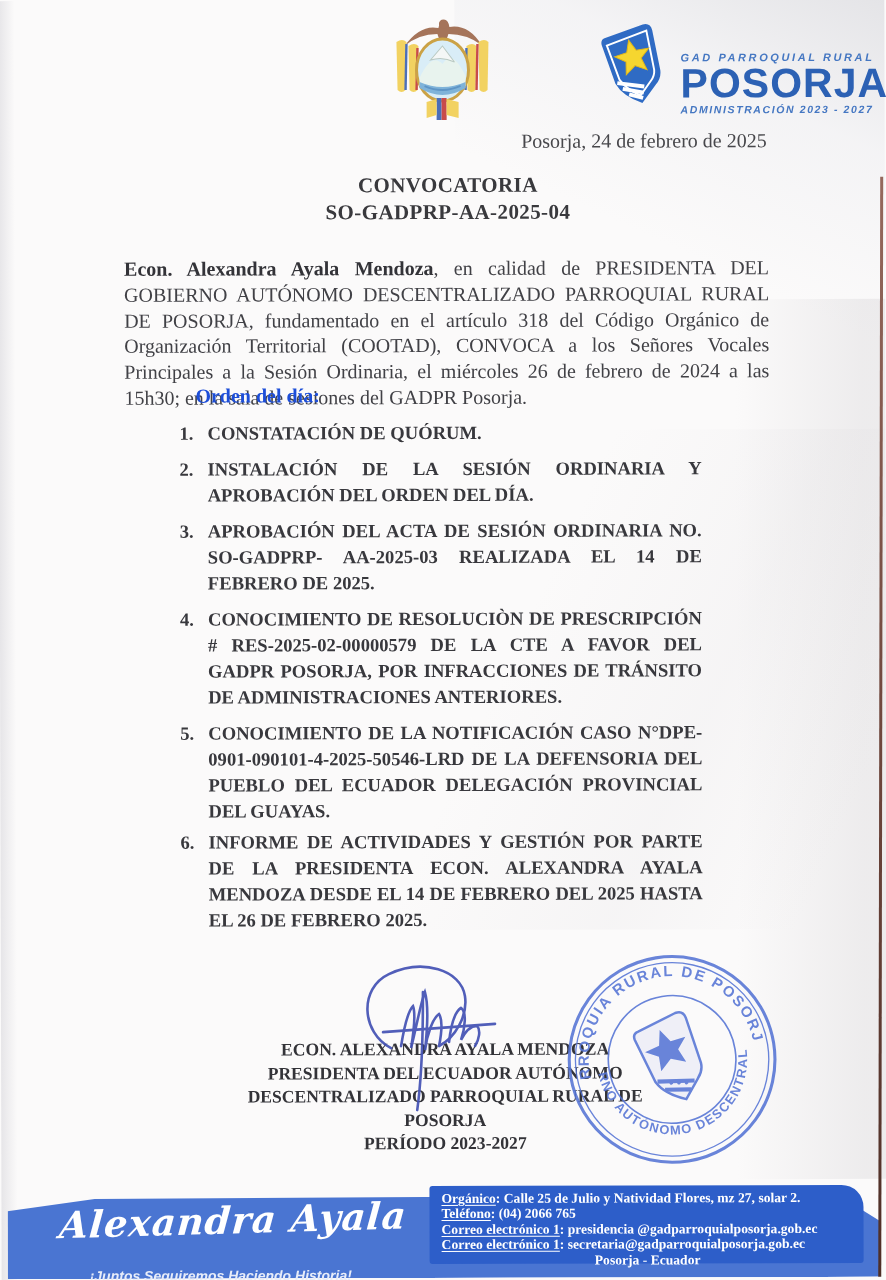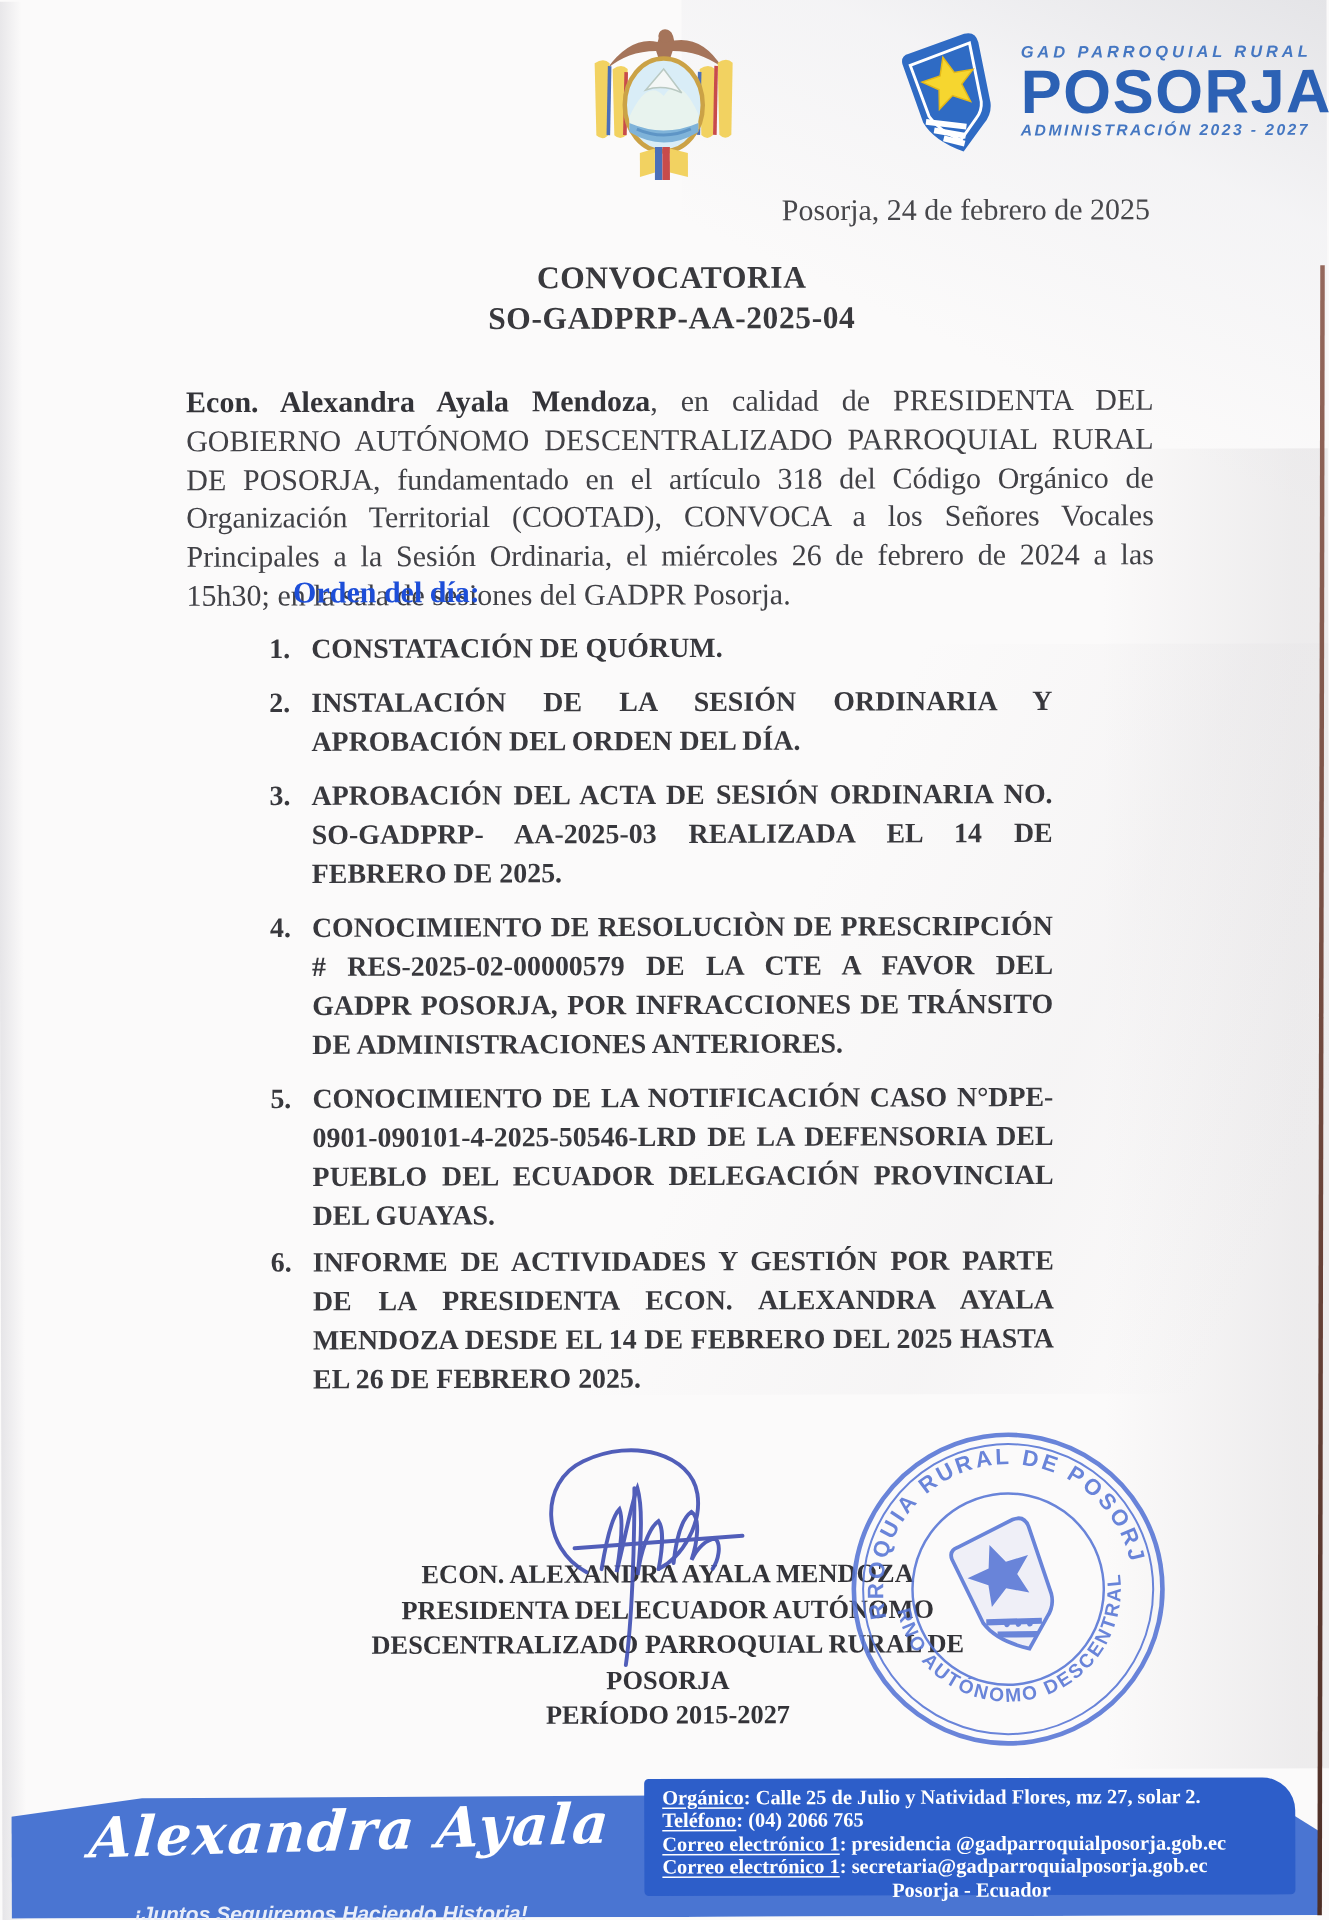--- a/index.html
+++ b/index.html
@@ -18,21 +18,21 @@
     background:linear-gradient(90deg,#e6e5e8,rgba(255,255,255,0));}
   .shade-mid{position:absolute;top:430px;left:0;width:886px;height:500px;pointer-events:none;
     background:linear-gradient(115deg,rgba(255,255,255,0) 55%,rgba(222,220,223,.18) 75%,rgba(255,255,255,0) 92%);}
   .edge-line{position:absolute;right:4px;top:178px;width:3px;height:1100px;pointer-events:none;
     background:linear-gradient(180deg,#95685c 0%,#6b443a 55%,#4e2f27 100%);transform:rotate(.25deg);}
 
   .doc{position:absolute;inset:0;transform:rotate(-.15deg);}
 
   
   .coat{position:absolute;left:388px;top:12px;width:112px;height:112px;}
-  .logo{position:absolute;left:598px;top:20px;width:278px;height:96px;display:flex;align-items:flex-start;}
+  .logo{position:absolute;left:598px;top:20px;width:278px;height:96px;display:flex;align-items:flex-end;}
   .logo-shield{width:78px;height:92px;flex:0 0 auto;margin-top:2px;}
   .logo-text{margin-left:6px;padding-top:10px;font-family:"Liberation Sans",sans-serif;color:#2f66b8;}
   .logo-line1{font-size:11px;font-weight:bold;font-style:italic;letter-spacing:2.6px;color:#4577c2;white-space:nowrap;}
   .logo-name{font-size:41px;font-weight:bold;letter-spacing:1px;line-height:40px;color:#2c61b4;}
   .logo-line2{font-size:10.5px;font-weight:bold;font-style:italic;letter-spacing:1.6px;color:#4577c2;white-space:nowrap;}
 
   
   .date-line{position:absolute;left:125px;top:130px;width:643px;text-align:right;font-size:20px;color:#47474b;}
   .title-block{position:absolute;left:125px;top:172px;width:648px;text-align:center;font-weight:bold;
     font-size:21px;line-height:27px;color:#39393d;letter-spacing:.4px;}
@@ -182,21 +182,21 @@
       <path d="M30,70 L142,62"></path>
       <path d="M70,30 C70,70 68,120 64,148"></path>
     </g>
   </svg>
 
   <div class="sig-block">
     <div>ECON. ALEXANDRA AYALA MENDOZA</div>
     <div>PRESIDENTA DEL ECUADOR AUTÓNOMO</div>
     <div>DESCENTRALIZADO PARROQUIAL RURAL DE</div>
     <div>POSORJA</div>
-    <div>PERÍODO 2015-2027</div>
+    <div>PERÍODO 2023-2027</div>
   </div>
 
   <svg class="stamp" viewBox="0 0 210 210">
     <defs>
       <path id="arcTop" d="M 24,105 A 81 81 0 0 1 186,105"></path>
       <path id="arcBot" d="M 32,105 A 73 73 0 0 0 178,105"></path>
     </defs>
     <g stroke="#5574d5" fill="none">
       <circle cx="105" cy="105" r="100" stroke-width="3"></circle>
       <circle cx="105" cy="105" r="94" stroke-width="1.3"></circle>

